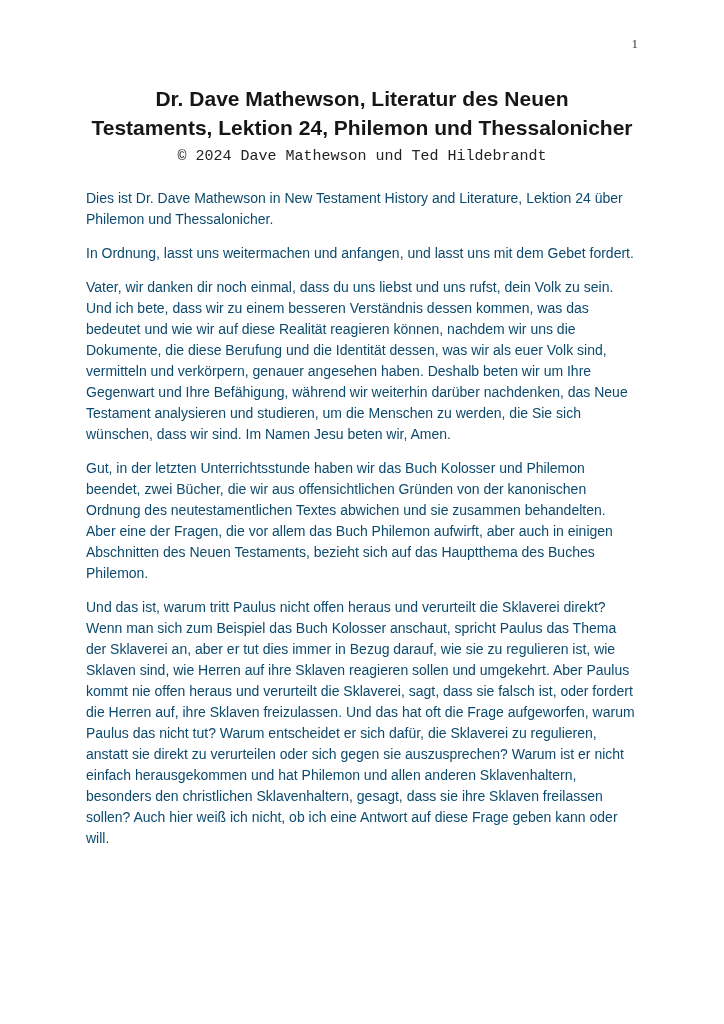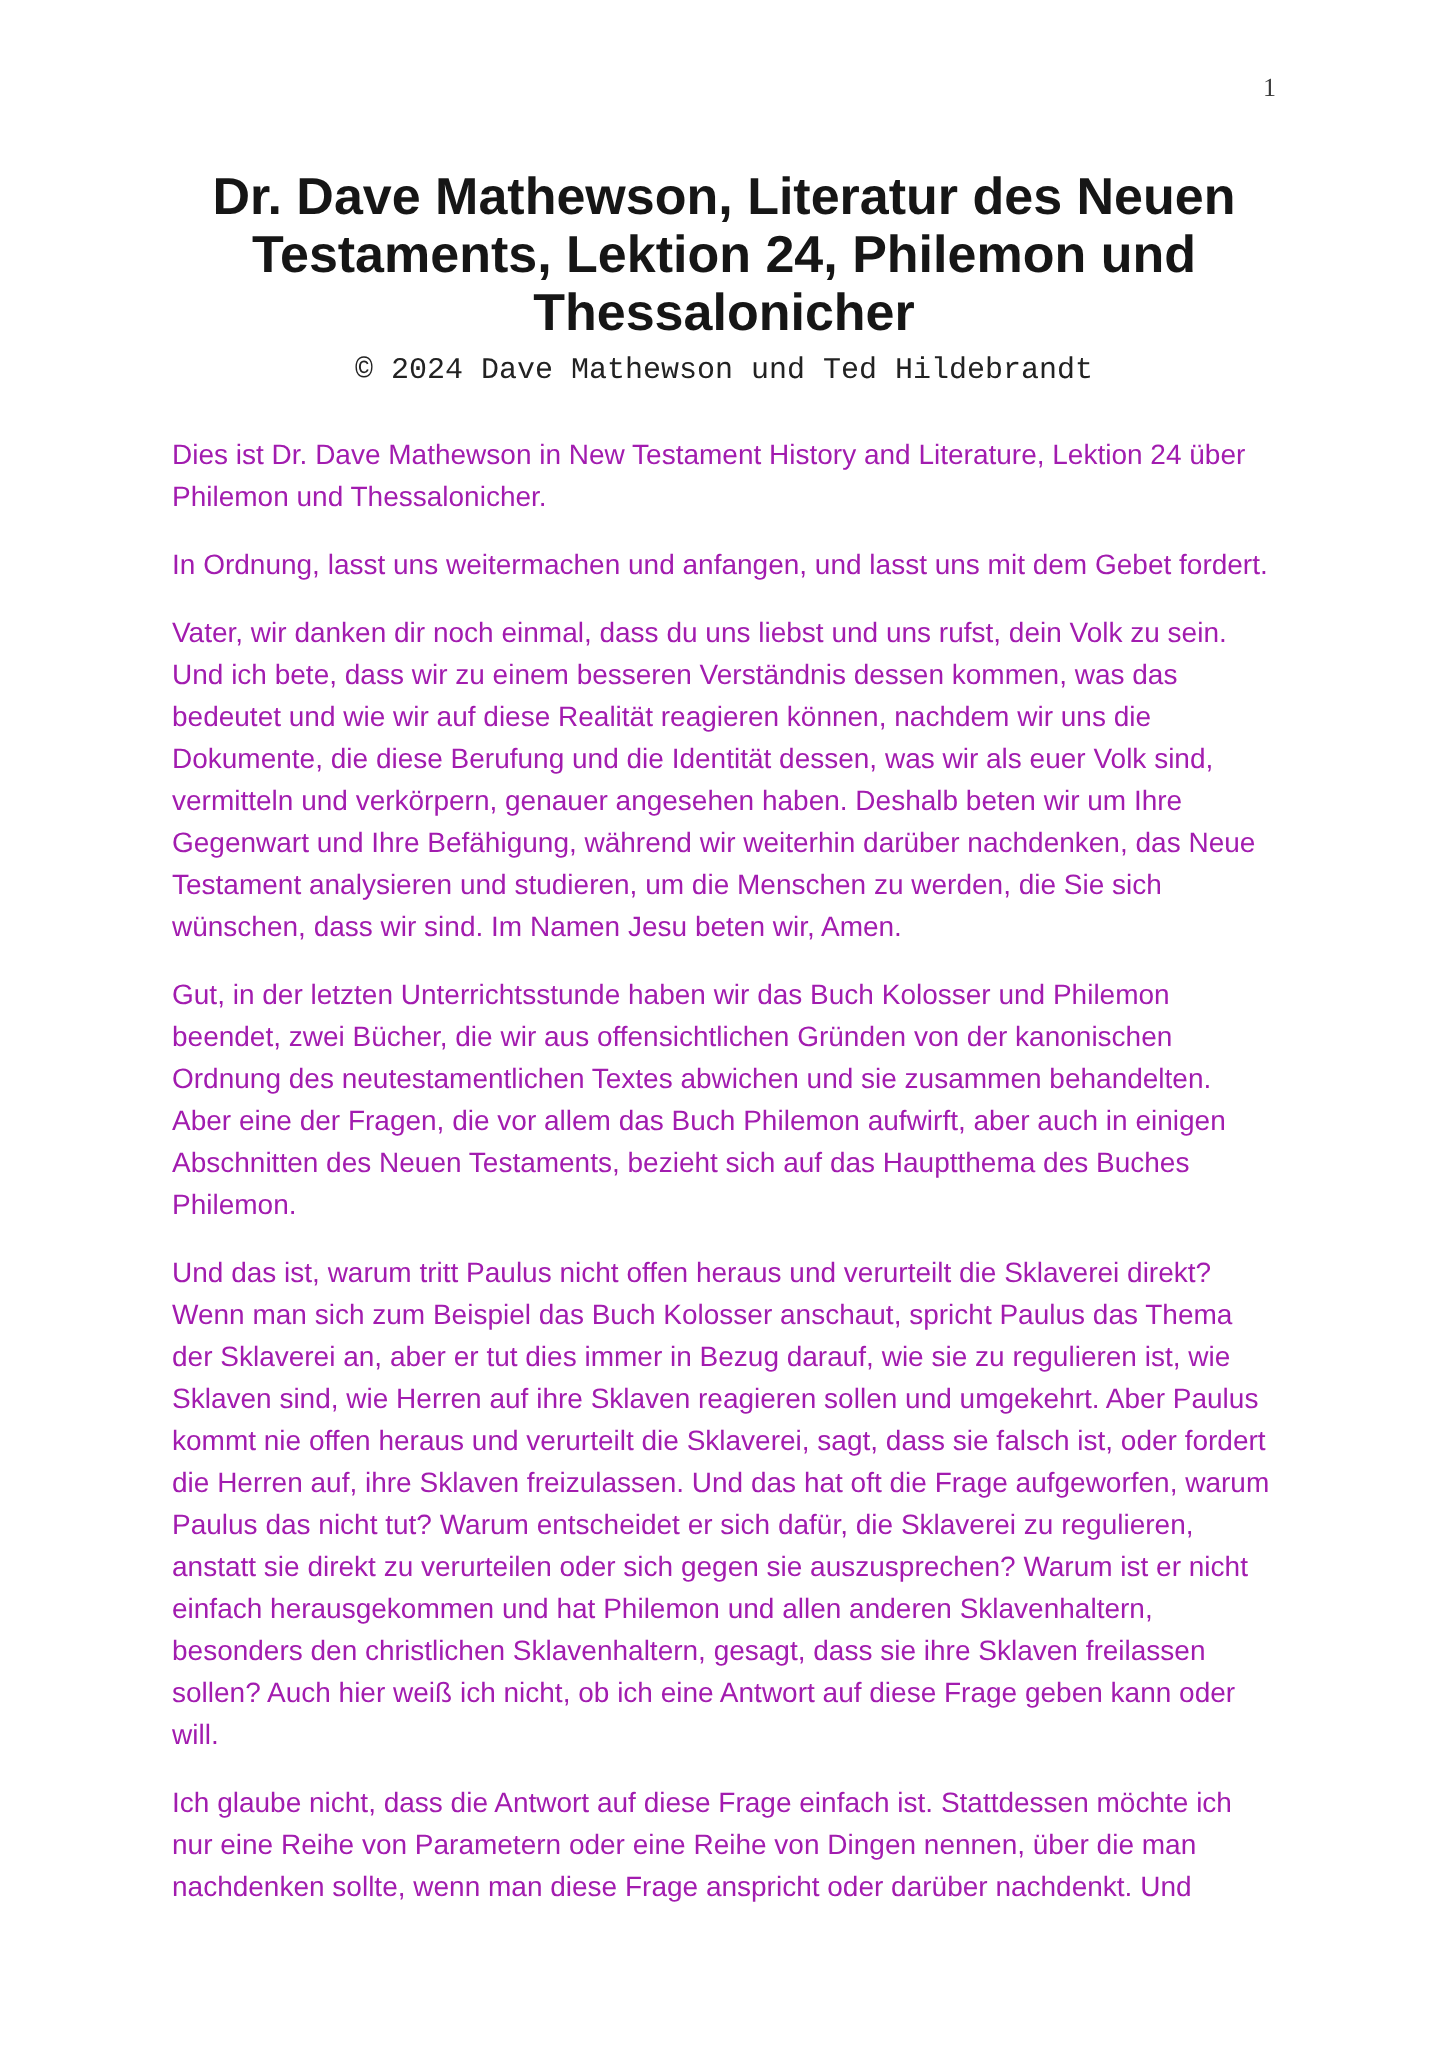--- a/index.html
+++ b/index.html
@@ -26,41 +26,41 @@
     color: #3a3a3a;
   }
   .content {
     padding: 84px 86px 0 86px;
   }
   .doc-title {
     margin: 0;
     text-align: center;
     font-family: "Liberation Sans", sans-serif;
     font-weight: bold;
-    font-size: 26px;
+    font-size: 21px;
     line-height: 29px;
     color: #161616;
   }
   .copyright {
     margin: 0;
     text-align: center;
     font-family: Liberation Mono, monospace;
     font-size: 15px;
     line-height: 30px;
     color: #222222;
   }
   .body-text {
     margin-top: 16px;
   }
   .body-text p {
     margin: 0 0 13px 0;
     font-family: "Liberation Sans", sans-serif;
     font-size: 14px;
     line-height: 21px;
-    color: #a21caf;
+    color: #0c4a6e;
     text-align: left;
     hyphens: none;
   }
 </style>
 </head>
 <body>
 
 <div class="page">
 
   <div class="page-number">1</div>
@@ -70,17 +70,16 @@
     <h1 class="doc-title"><span>Dr. Dave Mathewson, Literatur des Neuen</span><br><span>Testaments, Lektion 24, Philemon und Thessalonicher</span></h1>
 
     <div class="copyright">© 2024 Dave Mathewson und Ted Hildebrandt</div>
 
     <div class="body-text">
       <p>Dies ist Dr. Dave Mathewson in New Testament History and Literature, Lektion 24 über Philemon und Thessalonicher.</p>
       <p>In Ordnung, lasst uns weitermachen und anfangen, und lasst uns mit dem Gebet fordert.</p>
       <p>Vater, wir danken dir noch einmal, dass du uns liebst und uns rufst, dein Volk zu sein. Und ich bete, dass wir zu einem besseren Verständnis dessen kommen, was das bedeutet und wie wir auf diese Realität reagieren können, nachdem wir uns die Dokumente, die diese Berufung und die Identität dessen, was wir als euer Volk sind, vermitteln und verkörpern, genauer angesehen haben. Deshalb beten wir um Ihre Gegenwart und Ihre Befähigung, während wir weiterhin darüber nachdenken, das Neue Testament analysieren und studieren, um die Menschen zu werden, die Sie sich wünschen, dass wir sind. Im Namen Jesu beten wir, Amen.</p>
       <p>Gut, in der letzten Unterrichtsstunde haben wir das Buch Kolosser und Philemon beendet, zwei Bücher, die wir aus offensichtlichen Gründen von der kanonischen Ordnung des neutestamentlichen Textes abwichen und sie zusammen behandelten. Aber eine der Fragen, die vor allem das Buch Philemon aufwirft, aber auch in einigen Abschnitten des Neuen Testaments, bezieht sich auf das Hauptthema des Buches Philemon.</p>
       <p>Und das ist, warum tritt Paulus nicht offen heraus und verurteilt die Sklaverei direkt? Wenn man sich zum Beispiel das Buch Kolosser anschaut, spricht Paulus das Thema der Sklaverei an, aber er tut dies immer in Bezug darauf, wie sie zu regulieren ist, wie Sklaven sind, wie Herren auf ihre Sklaven reagieren sollen und umgekehrt. Aber Paulus kommt nie offen heraus und verurteilt die Sklaverei, sagt, dass sie falsch ist, oder fordert die Herren auf, ihre Sklaven freizulassen. Und das hat oft die Frage aufgeworfen, warum Paulus das nicht tut? Warum entscheidet er sich dafür, die Sklaverei zu regulieren, anstatt sie direkt zu verurteilen oder sich gegen sie auszusprechen? Warum ist er nicht einfach herausgekommen und hat Philemon und allen anderen Sklavenhaltern, besonders den christlichen Sklavenhaltern, gesagt, dass sie ihre Sklaven freilassen sollen? Auch hier weiß ich nicht, ob ich eine Antwort auf diese Frage geben kann oder will.</p>
-      <p>Ich glaube nicht, dass die Antwort auf diese Frage einfach ist. Stattdessen möchte ich nur eine Reihe von Parametern oder eine Reihe von Dingen nennen, über die man nachdenken sollte, wenn man diese Frage anspricht oder darüber nachdenkt. Und</p>
     </div>
 
   </div>
 </div>
 
 </body></html>

